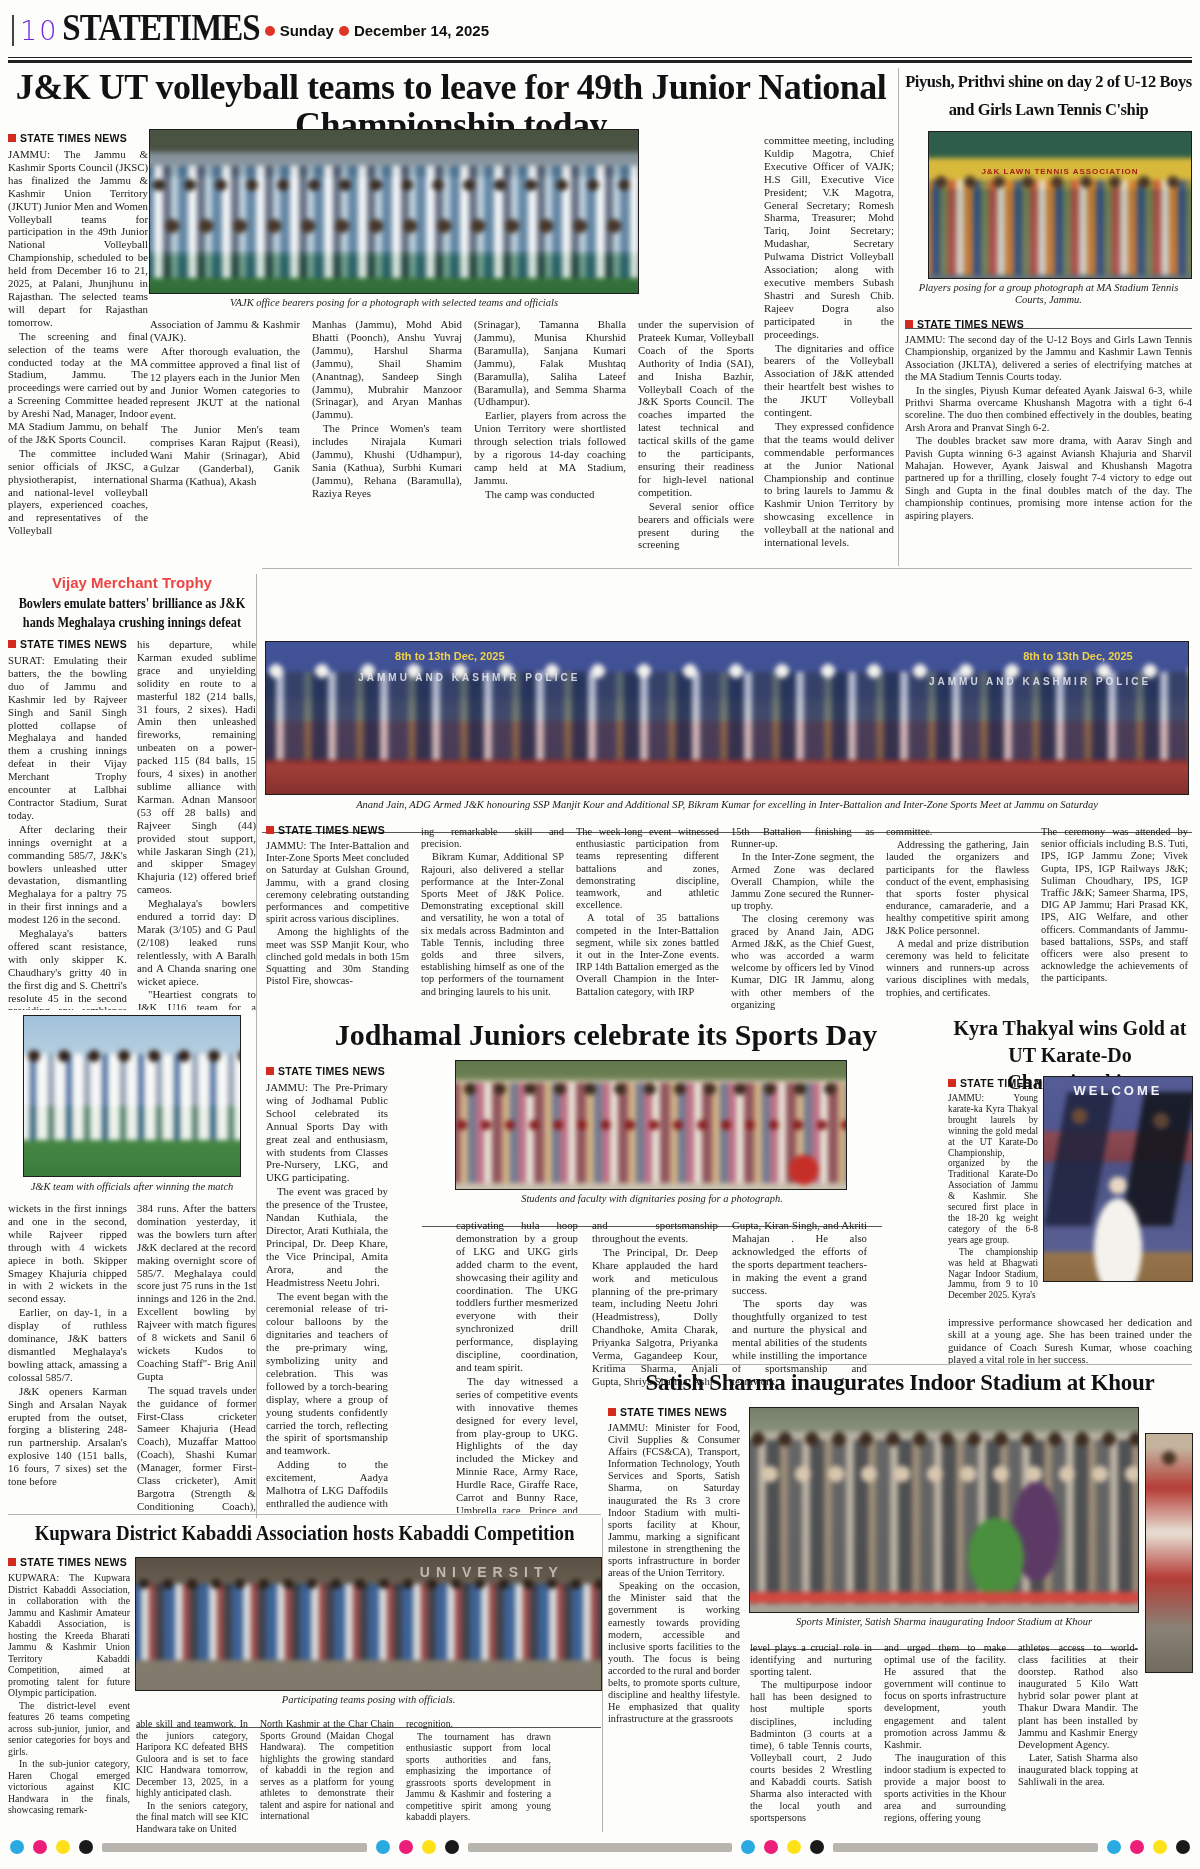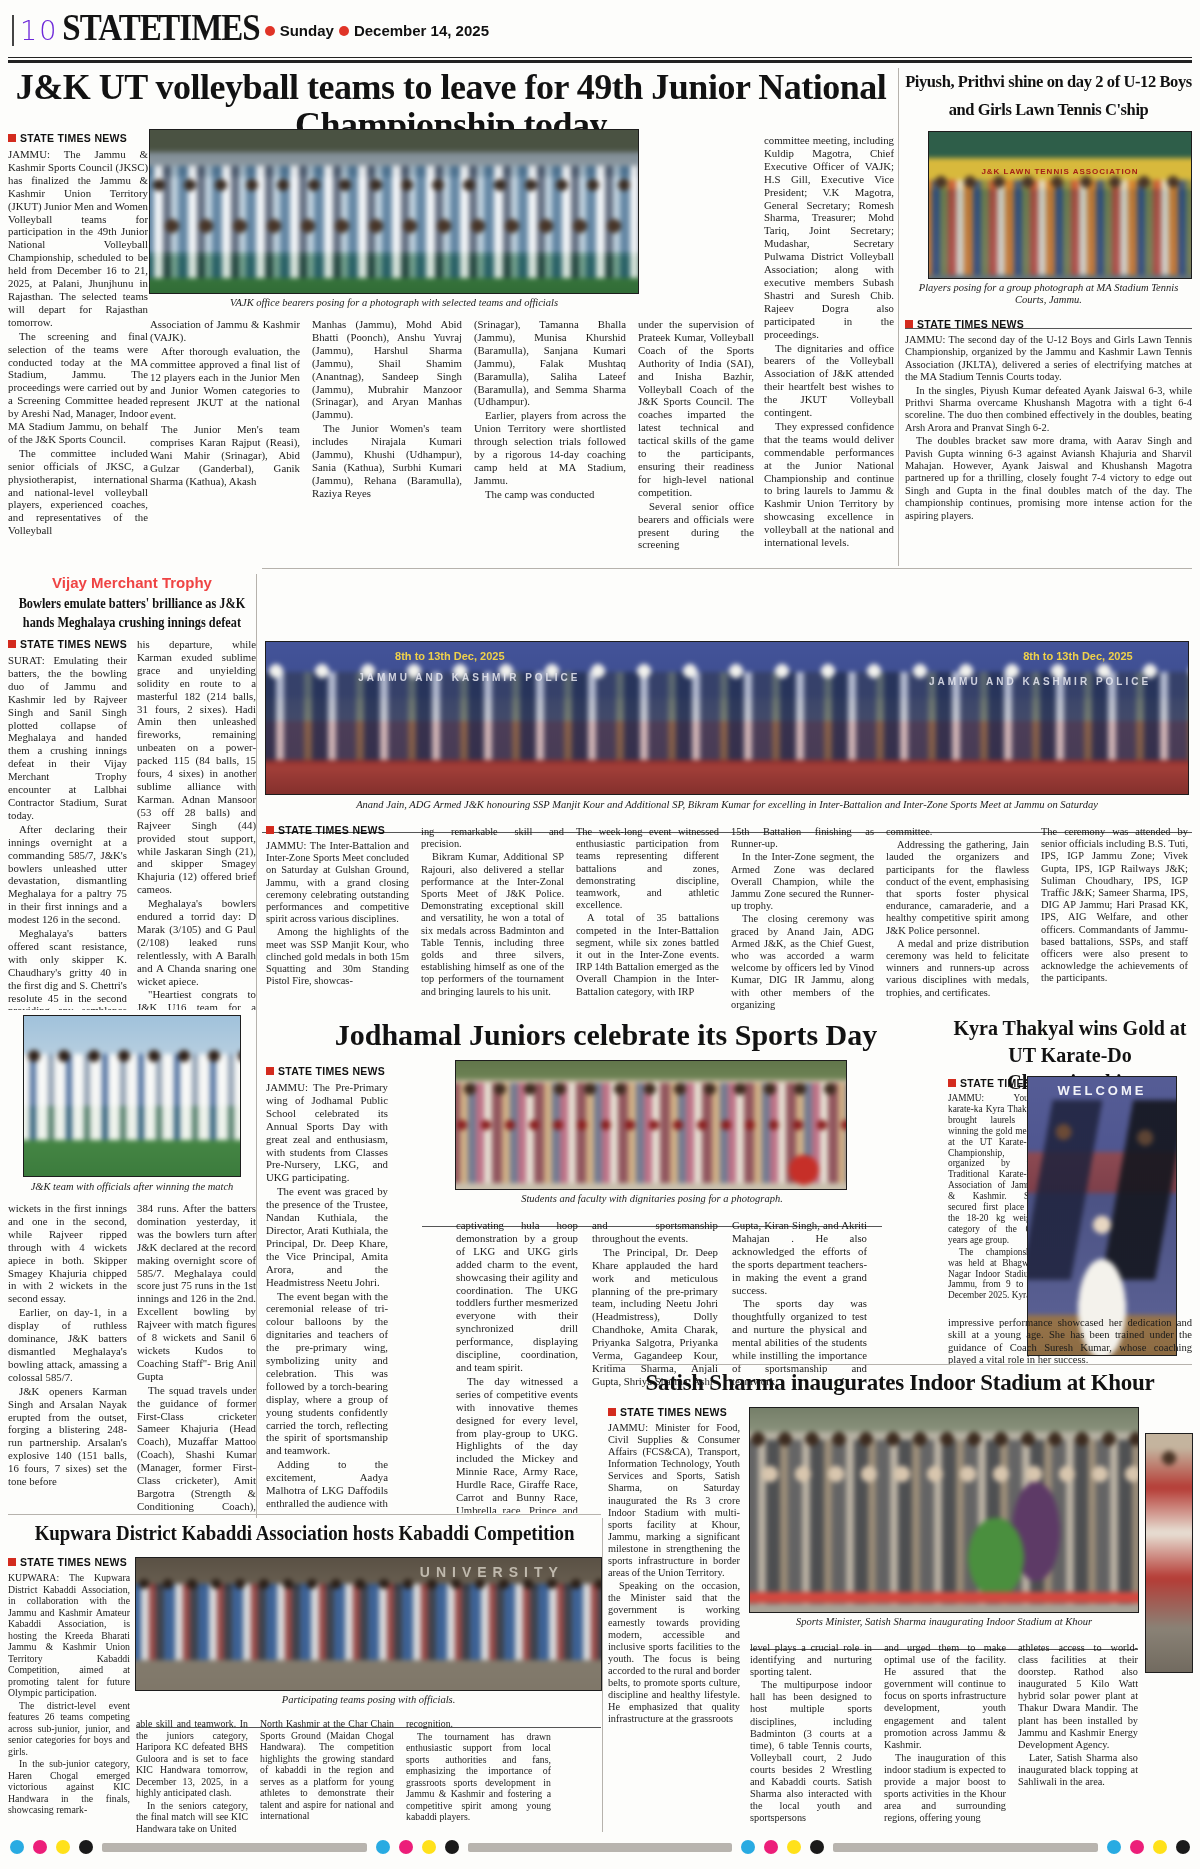--- a/index.html
+++ b/index.html
@@ -111,21 +111,21 @@
         <div class="blur"></div>
       </div>
     <div class="cap" style="left:142px;top:229px;width:488px">VAJK office bearers posing for a photograph with selected teams and officials</div>
     <div class="col" style="left:142px;top:250px;width:150px;bottom:0">
         <p>Association of Jammu &amp; Kashmir (VAJK).</p>
         <p>After thorough evaluation, the committee approved a final list of 12 players each in the Junior Men and Junior Women categories to represent JKUT at the national event.</p>
         <p>The Junior Men's team comprises Karan Rajput (Reasi), Wani Mahir (Srinagar), Abid Gulzar (Ganderbal), Ganik Sharma (Kathua), Akash</p>
       </div>
     <div class="col" style="left:304px;top:250px;width:150px;bottom:0">
         <p>Manhas (Jammu), Mohd Abid Bhatti (Poonch), Anshu Yuvraj (Jammu), Harshul Sharma (Jammu), Shail Shamim (Anantnag), Sandeep Singh (Jammu), Mubrahir Manzoor (Srinagar), and Aryan Manhas (Jammu).</p>
-        <p>The Junior Women's team includes Nirajala Kumari (Jammu), Khushi (Udhampur), Sania (Kathua), Surbhi Kumari (Jammu), Rehana (Baramulla), Raziya Reyes</p>
+        <p>The Prince Women's team includes Nirajala Kumari (Jammu), Khushi (Udhampur), Sania (Kathua), Surbhi Kumari (Jammu), Rehana (Baramulla), Raziya Reyes</p>
       </div>
     <div class="col" style="left:466px;top:250px;width:152px;bottom:0">
         <p>(Srinagar), Tamanna Bhalla (Jammu), Munisa Khurshid (Baramulla), Sanjana Kumari (Jammu), Falak Mushtaq (Baramulla), Saliha Lateef (Baramulla), and Semma Sharma (Udhampur).</p>
         <p>Earlier, players from across the Union Territory were shortlisted through selection trials followed by a rigorous 14-day coaching camp held at MA Stadium, Jammu.</p>
         <p>The camp was conducted</p>
       </div>
     <div class="col" style="left:630px;top:250px;width:116px;bottom:0">
         <p>under the supervision of Prateek Kumar, Volleyball Coach of the Sports Authority of India (SAI), and Inisha Bazhir, Volleyball Coach of the J&amp;K Sports Council. The coaches imparted the latest technical and tactical skills of the game to the participants, ensuring their readiness for high-level national competition.</p>
         <p>Several senior office bearers and officials were present during the screening</p>
       </div>
@@ -264,21 +264,21 @@
   <div class="sec" style="left:948px;top:1015px;width:244px;height:350px">
     <div class="h-serif" style="top:0;left:0;right:0;font-size:20px;line-height:27px">Kyra Thakyal wins Gold at UT Karate-Do Championship</div>
     <div class="kick" style="left:0;top:62px">
         <span class="sq"></span>
         <span>STATE TIMES NEWS</span>
       </div>
     <div class="col" style="left:0;top:78px;width:90px;height:222px;font-size:9.3px;line-height:10.9px">
         <p>JAMMU: Young karate-ka Kyra Thakyal brought laurels by winning the gold medal at the UT Karate-Do Championship, organized by the Traditional Karate-Do Association of Jammu &amp; Kashmir. She secured first place in the 18-20 kg weight category of the 6-8 years age group.</p>
         <p>The championship was held at Bhagwati Nagar Indoor Stadium, Jammu, from 9 to 10 December 2025. Kyra's</p>
       </div>
-    <div class="ph ky-photo" style="left:80px;top:62px;width:148px;height:278px">
+    <div class="ph ky-photo" style="left:96px;top:62px;width:148px;height:204px">
       <div class="blur"></div>
       <div class="ovl" style="top:6px;left:0;right:0;text-align:center;font-size:13px;color:#f2f3f8;letter-spacing:3px">WELCOME</div>
     </div>
     <div class="col" style="left:0;top:302px;width:244px;height:48px;font-size:10.6px;line-height:12.4px">
         <p>impressive performance showcased her dedication and skill at a young age. She has been trained under the guidance of Coach Suresh Kumar, whose coaching played a vital role in her success.</p>
       </div>
   </div>
 
   <div class="hrule" style="left:608px;top:1364px;width:584px"></div>
   <div class="sec" style="left:608px;top:1368px;width:584px;height:464px">

